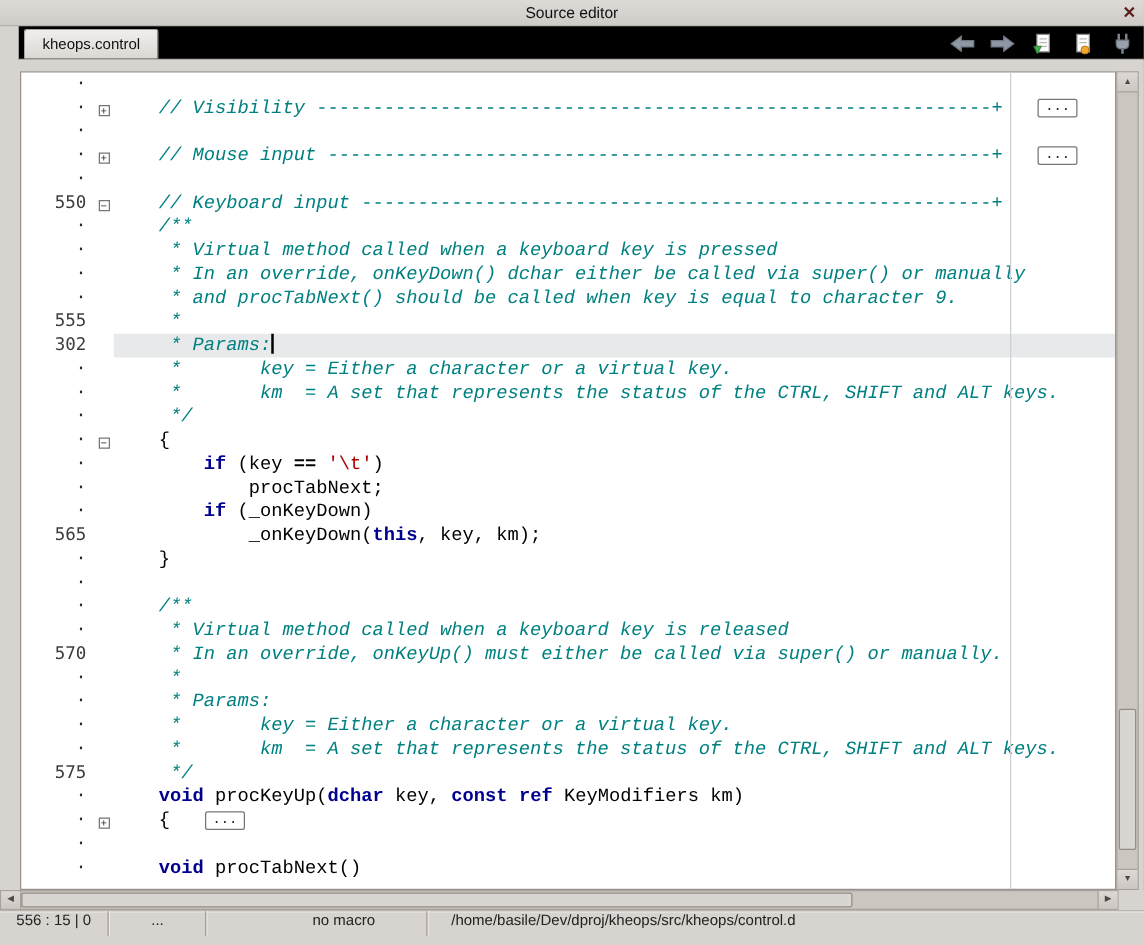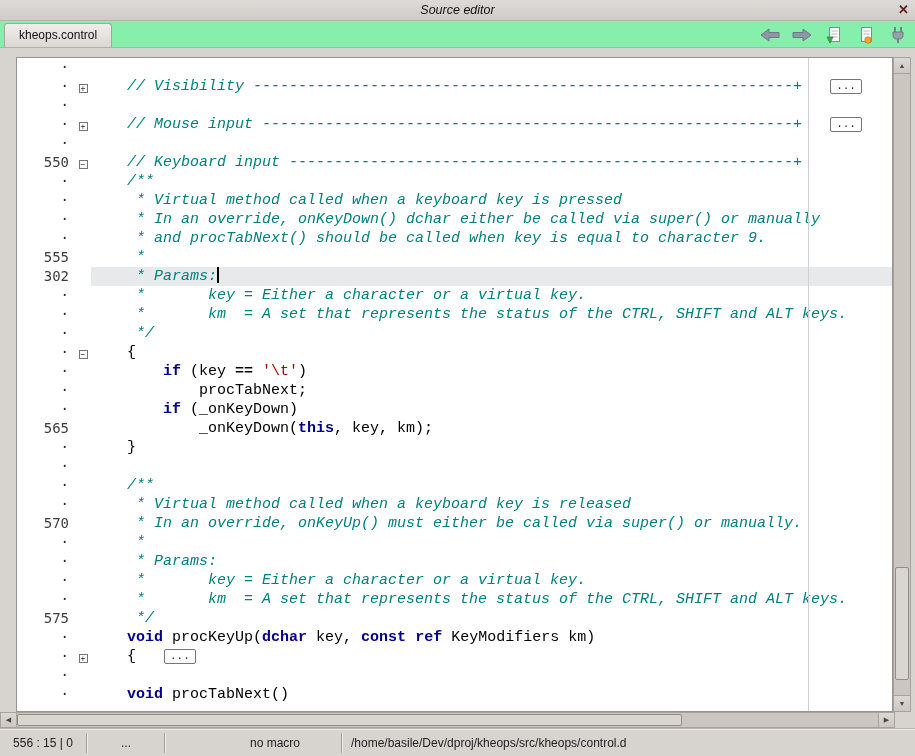--- a/index.html
+++ b/index.html
@@ -4,24 +4,24 @@
 <style>
   html,body{margin:0;padding:0;}
   body{
     width:915px;height:756px;position:relative;overflow:hidden;
     background:#d7d3cf;font-family:"Liberation Sans",sans-serif;color:#1a1a1a;
     outline:1px solid #8c8884;
   }
   
   .titlebar{position:absolute;top:0;left:0;right:0;height:20px;
     background:linear-gradient(#dedad7,#cfcbc7);border-bottom:1px solid #b5b1ad;}
-  .title{position:absolute;left:0;right:0;text-align:center;line-height:20px;font-size:12.5px;color:#111;font-style:italic;}
+  .title{position:absolute;left:0;right:0;text-align:center;line-height:20px;font-size:12.5px;color:#111;}
   .closex{position:absolute;right:6px;top:0;line-height:20px;font-size:13px;font-weight:bold;color:#5a1f1f;cursor:default;}
   
-  .tabbar{position:absolute;top:21px;left:0;right:0;height:26px;background:#86efac;border-bottom:1px solid #b3afab;text-align:center;}
+  .tabbar{position:absolute;top:21px;left:15px;right:0;height:26px;background:#000000;border-bottom:1px solid #b3afab;text-align:center;}
   .tab{position:absolute;left:4px;top:2px;height:24px;padding:0 14px;box-sizing:border-box;
     background:linear-gradient(#f0eeec,#dbd7d3);border:1px solid #a8a4a0;border-bottom:none;
     border-radius:3px 3px 0 0;line-height:23px;font-size:12px;color:#111;}
   .tools{position:absolute;right:6px;top:2px;height:24px;display:flex;align-items:center;gap:10px;}
   .toolbtn{width:22px;height:22px;display:flex;align-items:center;justify-content:center;}
   
   .editor{position:absolute;left:16px;top:57px;width:877px;height:655px;background:#fff;
     border:1px solid #979390;box-sizing:border-box;overflow:hidden;}
   .marginline{position:absolute;left:791px;top:0;bottom:0;width:0;border-left:1px solid #ccd2d6;}
   .rows{position:absolute;top:0;left:0;right:0;}
@@ -57,26 +57,26 @@
     font-size:7px;line-height:14px;color:#4a4a4a;}
   .hbtn.left{border-right:1px solid #a8a29c;}
   .hbtn.right{border-left:1px solid #a8a29c;}
   .htrack{flex:1;position:relative;}
   .hthumb{position:absolute;left:0;top:1px;bottom:1px;width:77%;background:#d9d5d1;
     border:1px solid #938d87;border-radius:2px;}
   .corner{position:absolute;left:895px;top:712px;width:20px;height:16px;background:#d7d3cf;}
   
   .statusbar{position:absolute;left:0;bottom:0;width:100%;height:28px;box-sizing:border-box;
     background:#d7d3cf;border-top:1px solid #b8b4b0;box-shadow:inset 0 1px 0 #edeae7;
-    display:flex;align-items:center;font-size:12px;color:#222;}
+    display:flex;align-items:flex-start;font-size:12px;color:#222;}
   .sbsec{text-align:center;white-space:nowrap;overflow:hidden;}
   .sb1{flex:0 0 86px;}
   .sb2{flex:0 0 76px;}
   .sb3{flex:0 0 132px;padding-left:43px;}
-  .sb4{flex:1;text-align:left;padding-left:8px;}
+  .sb4{flex:1;text-align:left;padding-left:18px;}
   .sbsep{flex:0 0 0px;height:20px;border-left:1px solid #a49e98;border-right:1px solid #efecea;}
 </style>
 </head>
 <body>
 
 <div class="titlebar">
   <div class="title">Source editor</div>
   <div class="closex">✕</div>
 </div>
 

